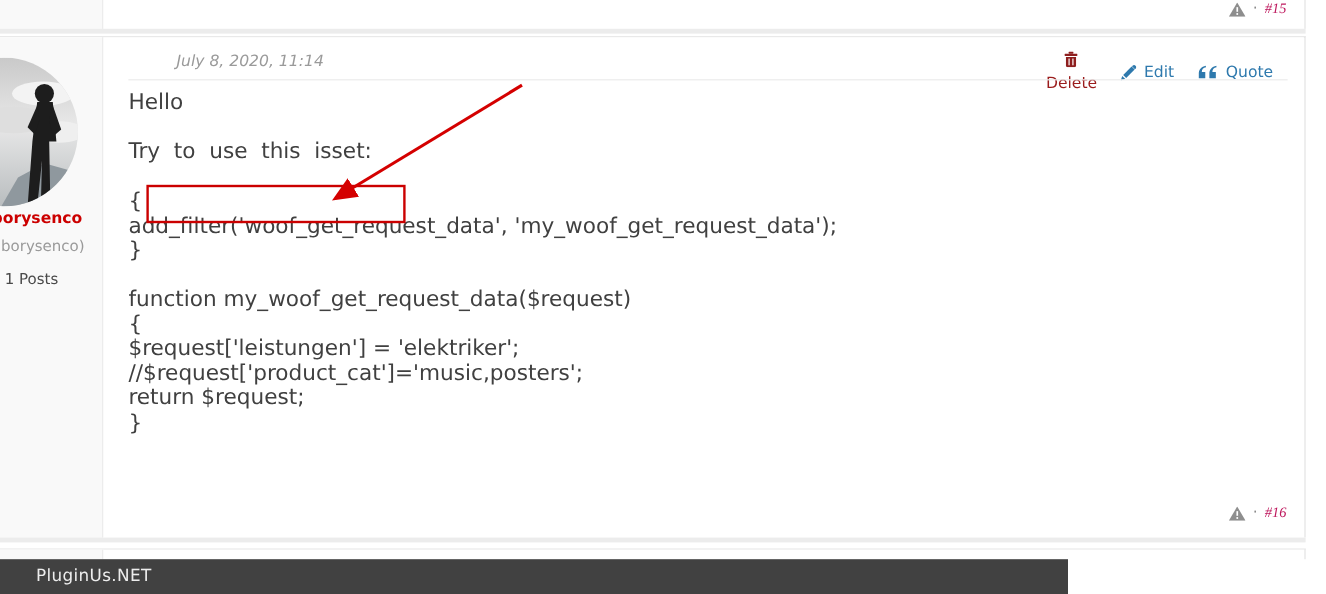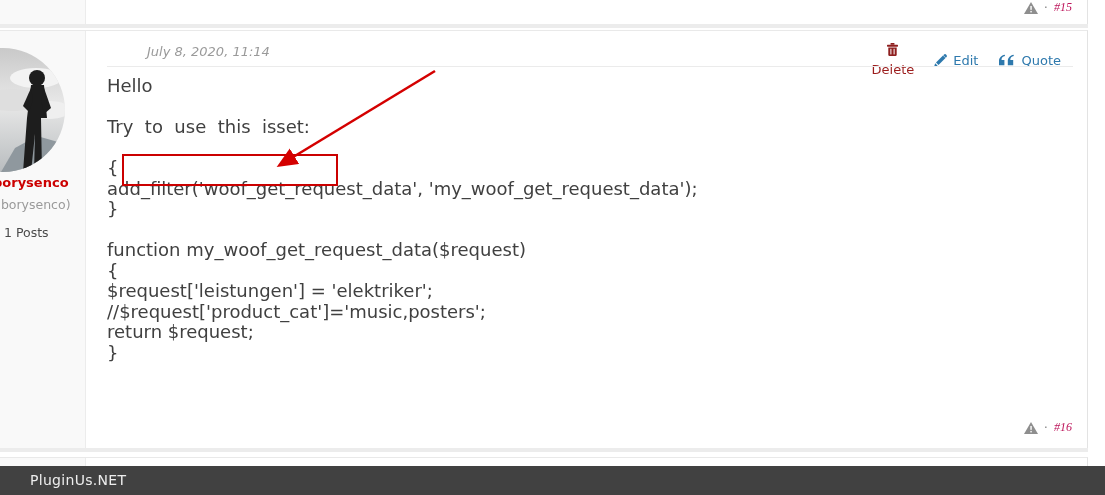--- a/index.html
+++ b/index.html
@@ -39,21 +39,21 @@
     color:#404040; }
   .bl { white-space:pre; height:20.5px; font-size:18px; }
   
   #annotations { position:absolute; left:0; top:0; width:1105px; height:495px;
     pointer-events:none; }
   .red-box { position:absolute; left:122px; top:154px; width:216px; height:32px;
     border:2px solid #cb0000; }
   .arrow-svg { position:absolute; left:268px; top:61px; }
   
   #next-post { top:457px; height:9px; border-top:1px solid #e9e9e9; }
-  #footer { position:absolute; left:0; top:466px; width:1105px; height:29px;
+  #footer { position:absolute; left:0; top:466px; width:890px; height:29px;
     background:#414141; }
   #footer span { position:absolute; left:30px; top:6px; color:#ededed;
     font-size:14px; letter-spacing:0.3px; }
 </style>
 </head>
 <body>
 
 <div class="block" id="prev-post">
   <div class="sidebar-col"></div>
   <div class="post-meta" style="right:15px; top:0;">

